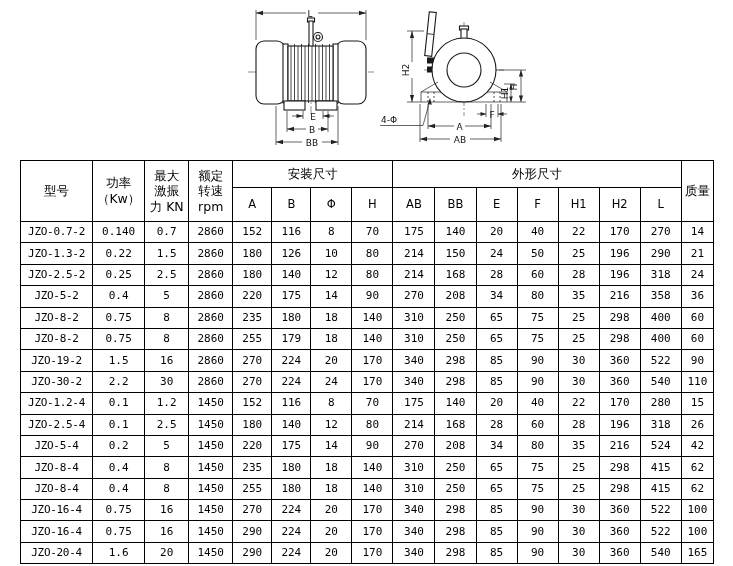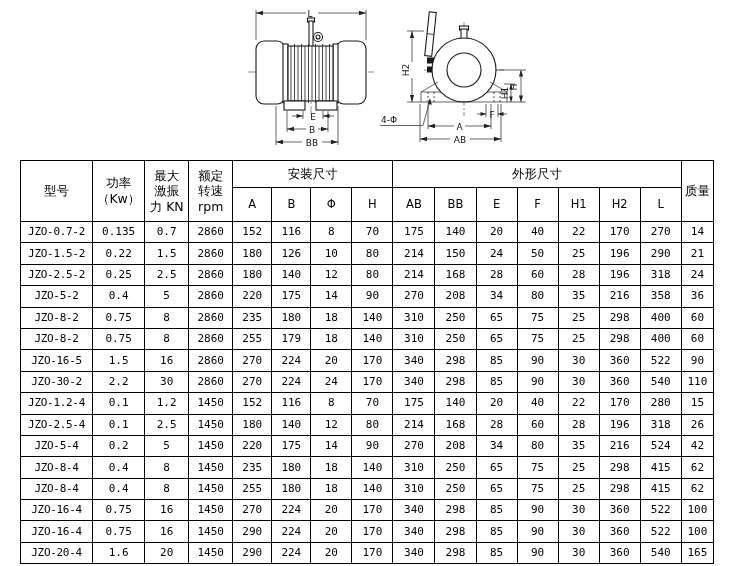--- a/index.html
+++ b/index.html
@@ -262,38 +262,38 @@
       <th>E</th>
       <th>F</th>
       <th>H1</th>
       <th>H2</th>
       <th>L</th>
     </tr>
   </thead>
   <tbody>
       <tr>
         <td>JZO-0.7-2</td>
-        <td>0.135</td>
+        <td>0.140</td>
         <td>0.7</td>
         <td>2860</td>
         <td>152</td>
         <td>116</td>
         <td>8</td>
         <td>70</td>
         <td>175</td>
         <td>140</td>
         <td>20</td>
         <td>40</td>
         <td>22</td>
         <td>170</td>
         <td>270</td>
         <td>14</td>
       </tr>
       <tr>
-        <td>JZO-1.5-2</td>
+        <td>JZO-1.3-2</td>
         <td>0.22</td>
         <td>1.5</td>
         <td>2860</td>
         <td>180</td>
         <td>126</td>
         <td>10</td>
         <td>80</td>
         <td>214</td>
         <td>150</td>
         <td>24</td>
@@ -369,21 +369,21 @@
         <td>310</td>
         <td>250</td>
         <td>65</td>
         <td>75</td>
         <td>25</td>
         <td>298</td>
         <td>400</td>
         <td>60</td>
       </tr>
       <tr>
-        <td>JZO-16-5</td>
+        <td>JZO-19-2</td>
         <td>1.5</td>
         <td>16</td>
         <td>2860</td>
         <td>270</td>
         <td>224</td>
         <td>20</td>
         <td>170</td>
         <td>340</td>
         <td>298</td>
         <td>85</td>

